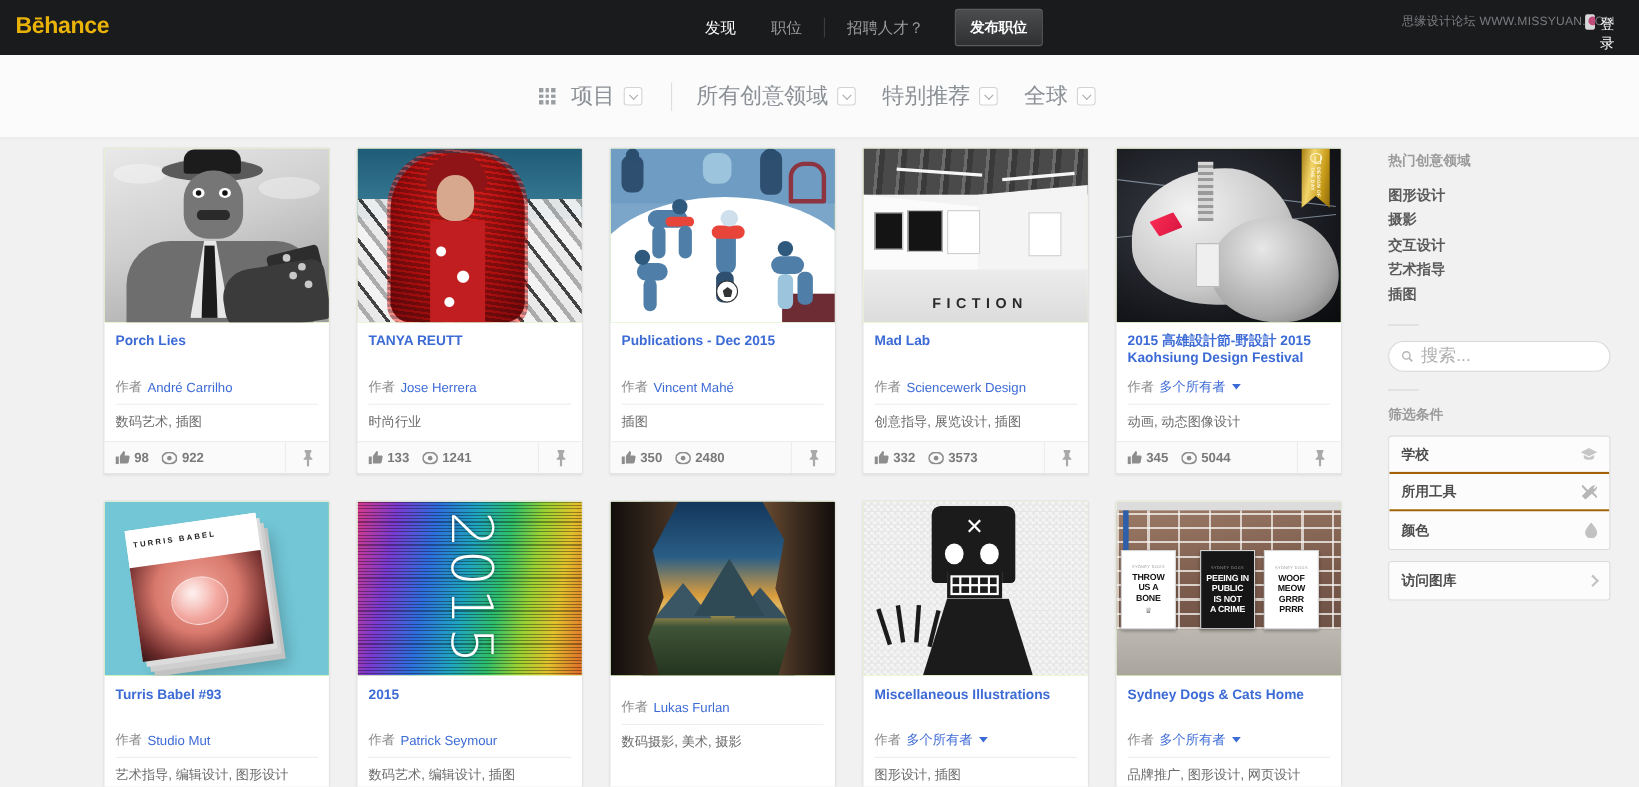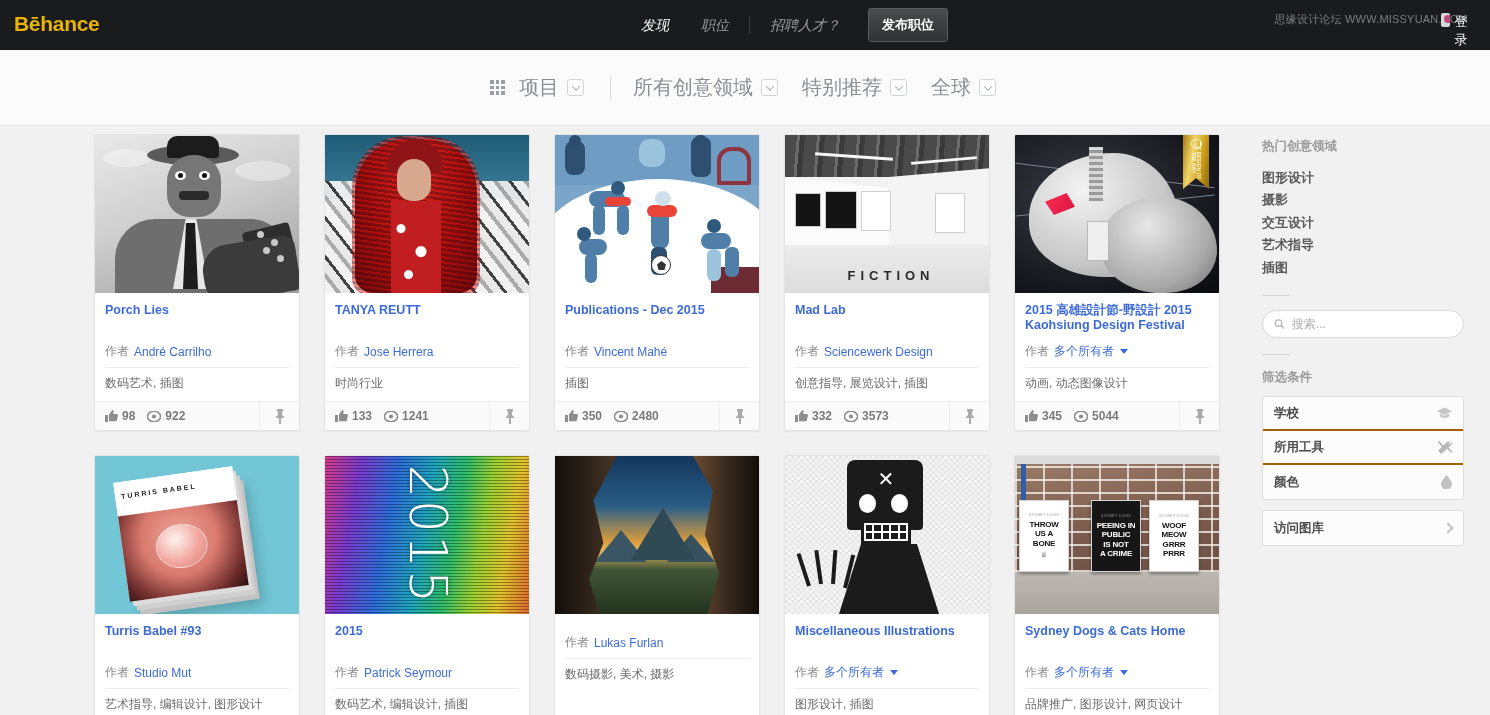--- a/index.html
+++ b/index.html
@@ -22,21 +22,20 @@
     color: #eab308; font-size: 21px; font-weight: bold;
     letter-spacing: -0.3px;
   }
   .nav-center {
     position: absolute; left: 625px; top: 0;
     height: 50px; display: flex; align-items: center; gap: 0px;
   }
   .nav-link {
     color: #9b9d9f; font-size: 14px; padding: 0 16px; text-decoration: none;
     line-height: 50px;
-    font-style: italic;
   }
   .nav-link.active { color: #ffffff; }
   .nav-sep {
     width: 1px; height: 18px; background: #3b3d3f; margin: 0 4px;
   }
   .post-btn {
     margin-left: 12px;
     background: linear-gradient(#4a4c4e, #2e3032);
     border: 1px solid #5a5c5e;
     border-radius: 3px;
@@ -485,21 +484,21 @@
   .side-link {
     font-size: 13px; color: #5a5a5a; line-height: 22.4px; cursor: pointer; font-weight: bold;
   }
   .side-rule { width: 28px; height: 1px; background: #d6d6d6; margin: 16px 0 14px 0; }
   .search-box {
     display:flex; align-items:center; gap:7px;
     border: 1px solid #d8d8d8; border-radius: 14px; background:#fff;
     height: 28px; padding: 0 11px; width: 202px;
   }
   .search-box input {
-    border:0; outline:0; font-size:12px; color:#555; background:transparent; width:100%;
+    border:0; outline:0; font-size:16px; color:#555; background:transparent; width:100%;
     font-family:"Liberation Sans", sans-serif;
   }
   .search-box input::placeholder { color:#b0b0b0; }
   .filters-h { font-size:12.5px; color:#9a9a9a; font-weight:bold; margin:0 0 10px 0; }
   .filter-group {
     border:1px solid #dcdcdc; border-radius:3px; background:#fdfdfd; width:202px;
     overflow:hidden;
   }
   .filter-item {
     height:34px; display:flex; align-items:center; justify-content:space-between;

